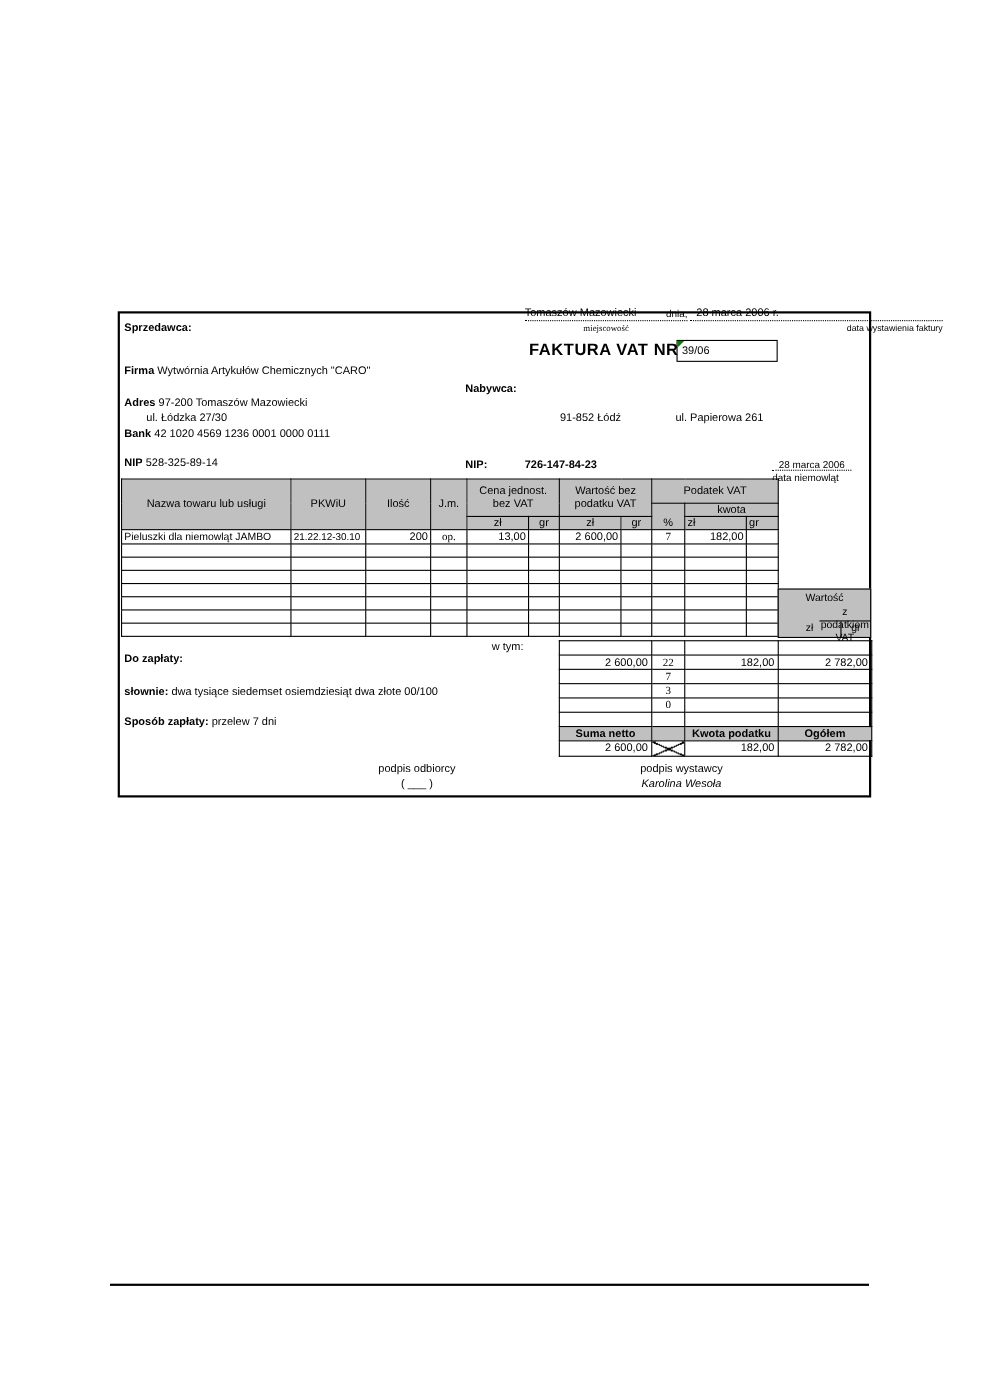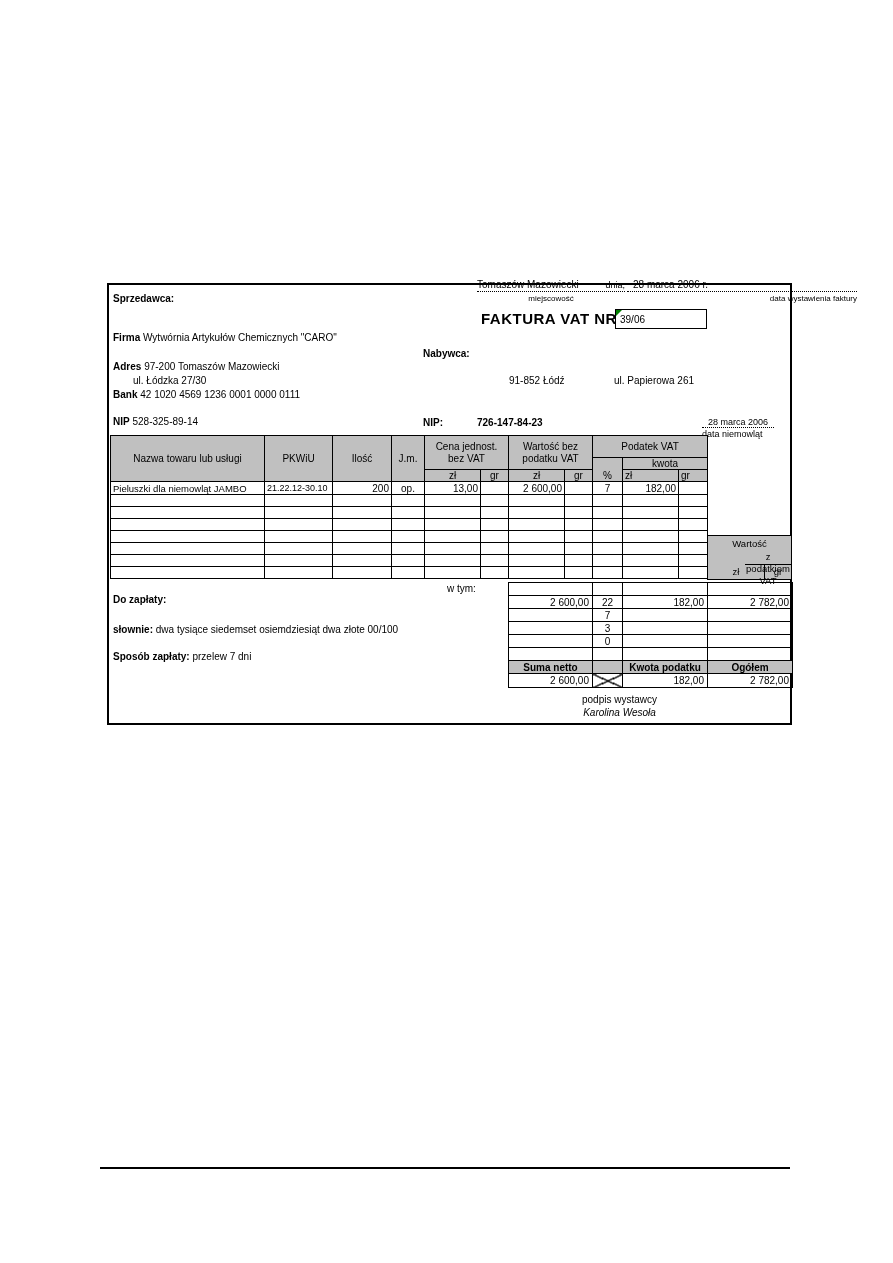--- a/index.html
+++ b/index.html
@@ -13,21 +13,21 @@
     border:2px solid #000;background:#fff;
   }
   .abs{position:absolute;}
   .b{font-weight:bold;}
   .i{font-style:italic;}
   .fs8{font-size:8px;}
   .fs9{font-size:9px;}
   .fs10{font-size:10px;}
   .fs11{font-size:10px;}
   .dotted{border-bottom:1px dotted #000;}
-  .center{text-align:center;}
+  .center{text-align:center;font-family:Liberation Serif, serif;}
   .right{text-align:right;}
 
   
   .place-line{left:368px;top:-6px;width:148px;display:flex;justify-content:space-between;align-items:flex-end;padding-bottom:1px;}
   .date-line{left:518px;top:-6px;width:230px;padding-bottom:1px;padding-left:6px;box-sizing:border-box;}
   .cap-place{left:368px;top:9px;width:148px;}
   .cap-issue{left:588px;top:9px;width:160px;text-align:right;}
   .title{left:372px;top:25px;font-size:15px;letter-spacing:.5px;}
   .nr-box{left:506px;top:24px;width:92px;height:20px;border:1px solid #000;line-height:20px;padding-left:4px;box-sizing:border-box;}
   .nr-box .note{position:absolute;left:0;top:0;width:0;height:0;border-left:6px solid #008000;border-bottom:6px solid transparent;}
@@ -359,20 +359,24 @@
     <div class="abs l-dopl b fs11">Do zapłaty:</div>
     <div class="abs l-slownie fs10">
       <span class="b">słownie:</span>
       <span>dwa tysiące siedemset osiemdziesiąt dwa złote 00/100</span>
     </div>
     <div class="abs l-sposob fs10">
       <span class="b fs11">Sposób zapłaty:</span>
       <span>przelew 7 dni</span>
     </div>
 
+    <div class="abs sig-recv fs10">
+      <span>podpis odbiorcy</span>
+      <span class="sig-line2">( ___ )</span>
+    </div>
     <div class="abs sig-issr fs10">
       <span>podpis wystawcy</span>
       <span class="sig-line2 i fs11">Karolina Wesoła</span>
     </div>
 
   </div>
 
   <div class="footer-rule"></div>
 </div>
 

